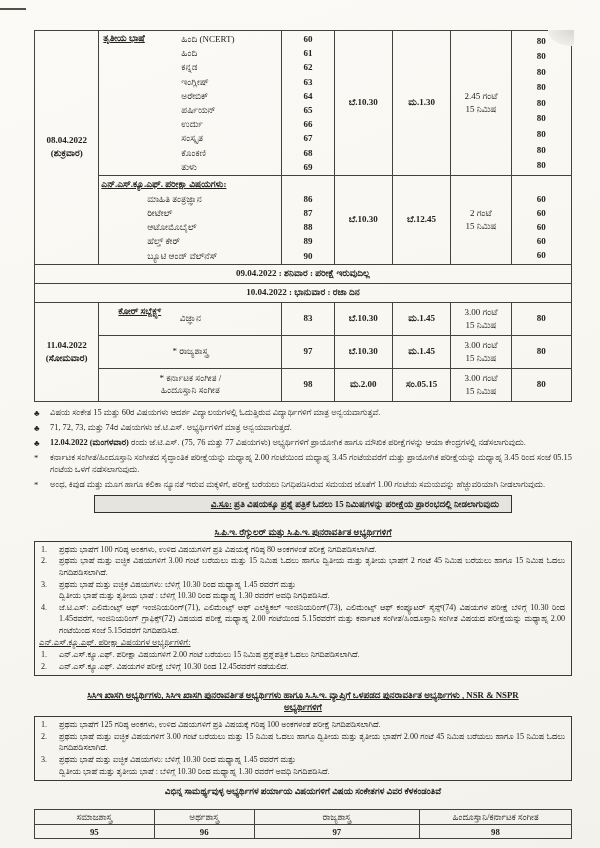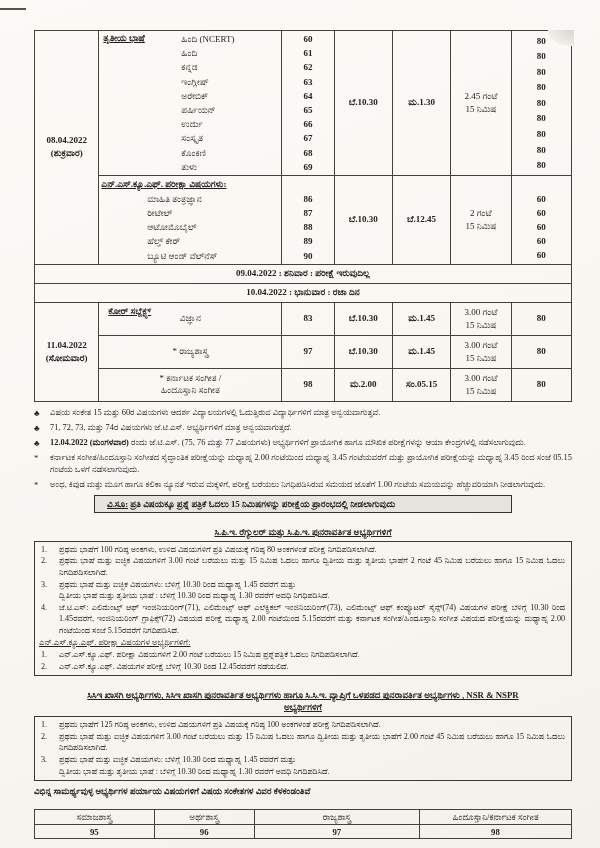--- a/index.html
+++ b/index.html
@@ -31,44 +31,44 @@
   .code-list div{text-align:center;font-weight:bold;font-family:"Liberation Serif",serif;}
   .nsqf-head{font-weight:bold;text-decoration:underline;font-size:9px;height:15px;line-height:15px;white-space:nowrap;}
   .nsqf-names{padding-left:46px;}
   .spacer15{height:15px;}
   .t-center{text-align:center;font-weight:bold;}
   .dur-cell div{text-align:center;line-height:12.5px;}
   .marks-stack{display:flex;flex-direction:column;justify-content:space-around;text-align:center;font-weight:bold;}
   .marks-stack div{line-height:14px;}
   .holiday td{text-align:center;font-weight:bold;font-size:9.5px;height:16px;padding:1px;}
   .d2-subj{position:relative;height:30px;}
-  .d2-label{position:absolute;top:1px;left:7px;font-weight:bold;text-decoration:underline;font-size:8.8px;}
+  .d2-label{position:absolute;top:1px;left:17px;font-weight:bold;text-decoration:underline;font-size:8.8px;}
   .d2-name{text-align:center;line-height:11.5px;padding-top:9px;}
   .d2-name.no-label{padding-top:0;display:flex;flex-direction:column;justify-content:center;height:30px;}
   
   .notes{margin-top:5px;width:538px;}
   .note{display:flex;margin-bottom:2.5px;}
   .note .bullet{flex:0 0 16px;font-size:8.5px;line-height:12.5px;color:#24221e;}
   .note .ntext{flex:1;font-size:8.4px;line-height:12.5px;text-align:justify;}
   .note .nbold{font-weight:bold;}
   
   .notice-box{margin:3px auto 0 auto;width:392px;border:1.4px solid #33312c;background:#e6e4df;
-              text-align:left;font-size:8.8px;font-weight:bold;padding:2px 12px;line-height:12px;}
+              text-align:right;font-size:8.8px;font-weight:bold;padding:2px 12px;line-height:12px;}
   .notice-label{text-decoration:underline;}
   .sec-head{ text-align:center;font-size:8.8px;font-weight:bold;text-decoration:underline;margin-top:13px;line-height:12px;}
   
   .rulebox{border:1.3px solid #3c3a34;margin-top:3px;padding:2px 6px 3px 4px;width:526px;}
   .li{display:flex;}
   .li .num{flex:0 0 18px;font-size:8.1px;line-height:11.6px;padding-left:2px;}
   .li .li-lines{flex:1;}
   .li .li-lines div{font-size:8.1px;line-height:11.6px;text-align:justify;}
   .li .li-lines div.second{ text-align:left;}
   .sub-head{font-size:8.4px;font-weight:normal;text-decoration:underline;line-height:12.5px;}
   
-  .alt-head{font-size:8.7px;font-weight:bold;margin-top:4px;line-height:12px;}
+  .alt-head{text-align:center;font-size:8.7px;font-weight:bold;margin-top:4px;line-height:12px;}
   table.alt{width:538px;border-collapse:collapse;table-layout:fixed;margin-top:12px;}
   table.alt td{border:1.2px solid #46423b;text-align:center;font-size:8.8px;padding:1.5px 2px;}
   table.alt .hdr{font-weight:normal;}
   table.alt .code{font-weight:bold;}
   
   .sig-block{width:235px;margin:10px 30px 0 auto;text-align:center;position:relative;}
 </style>
 </head>
 <body>
 

